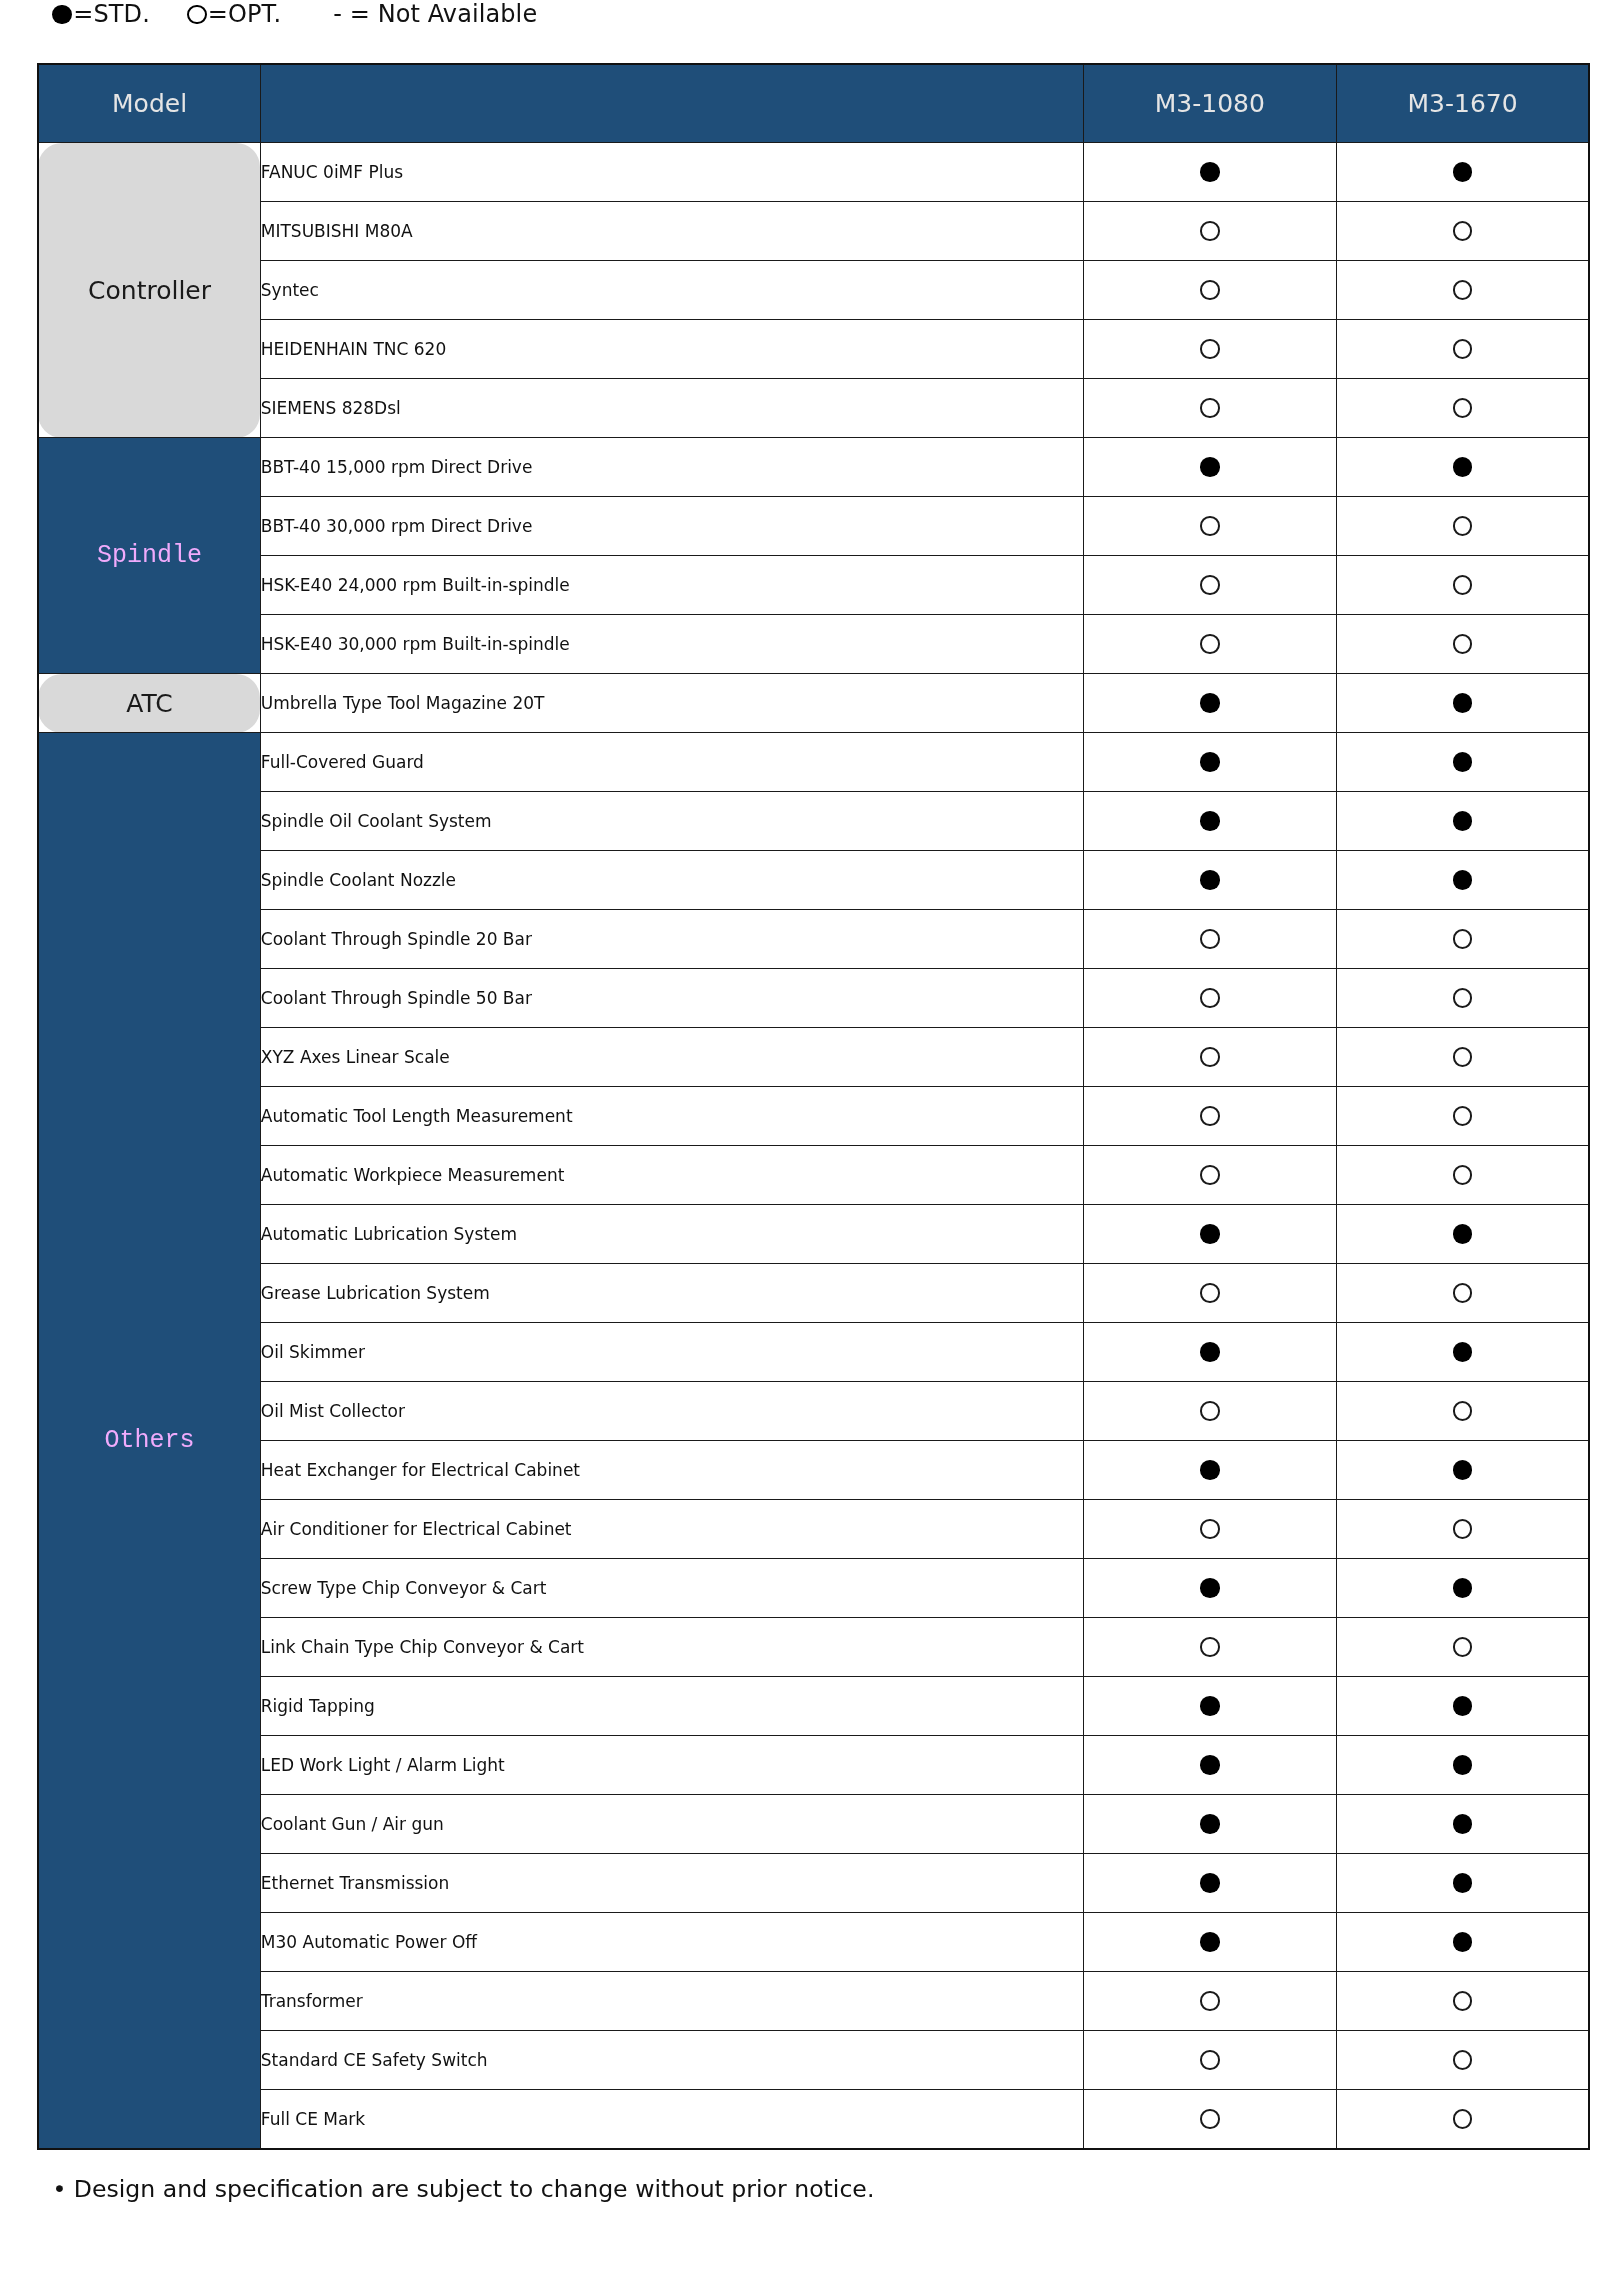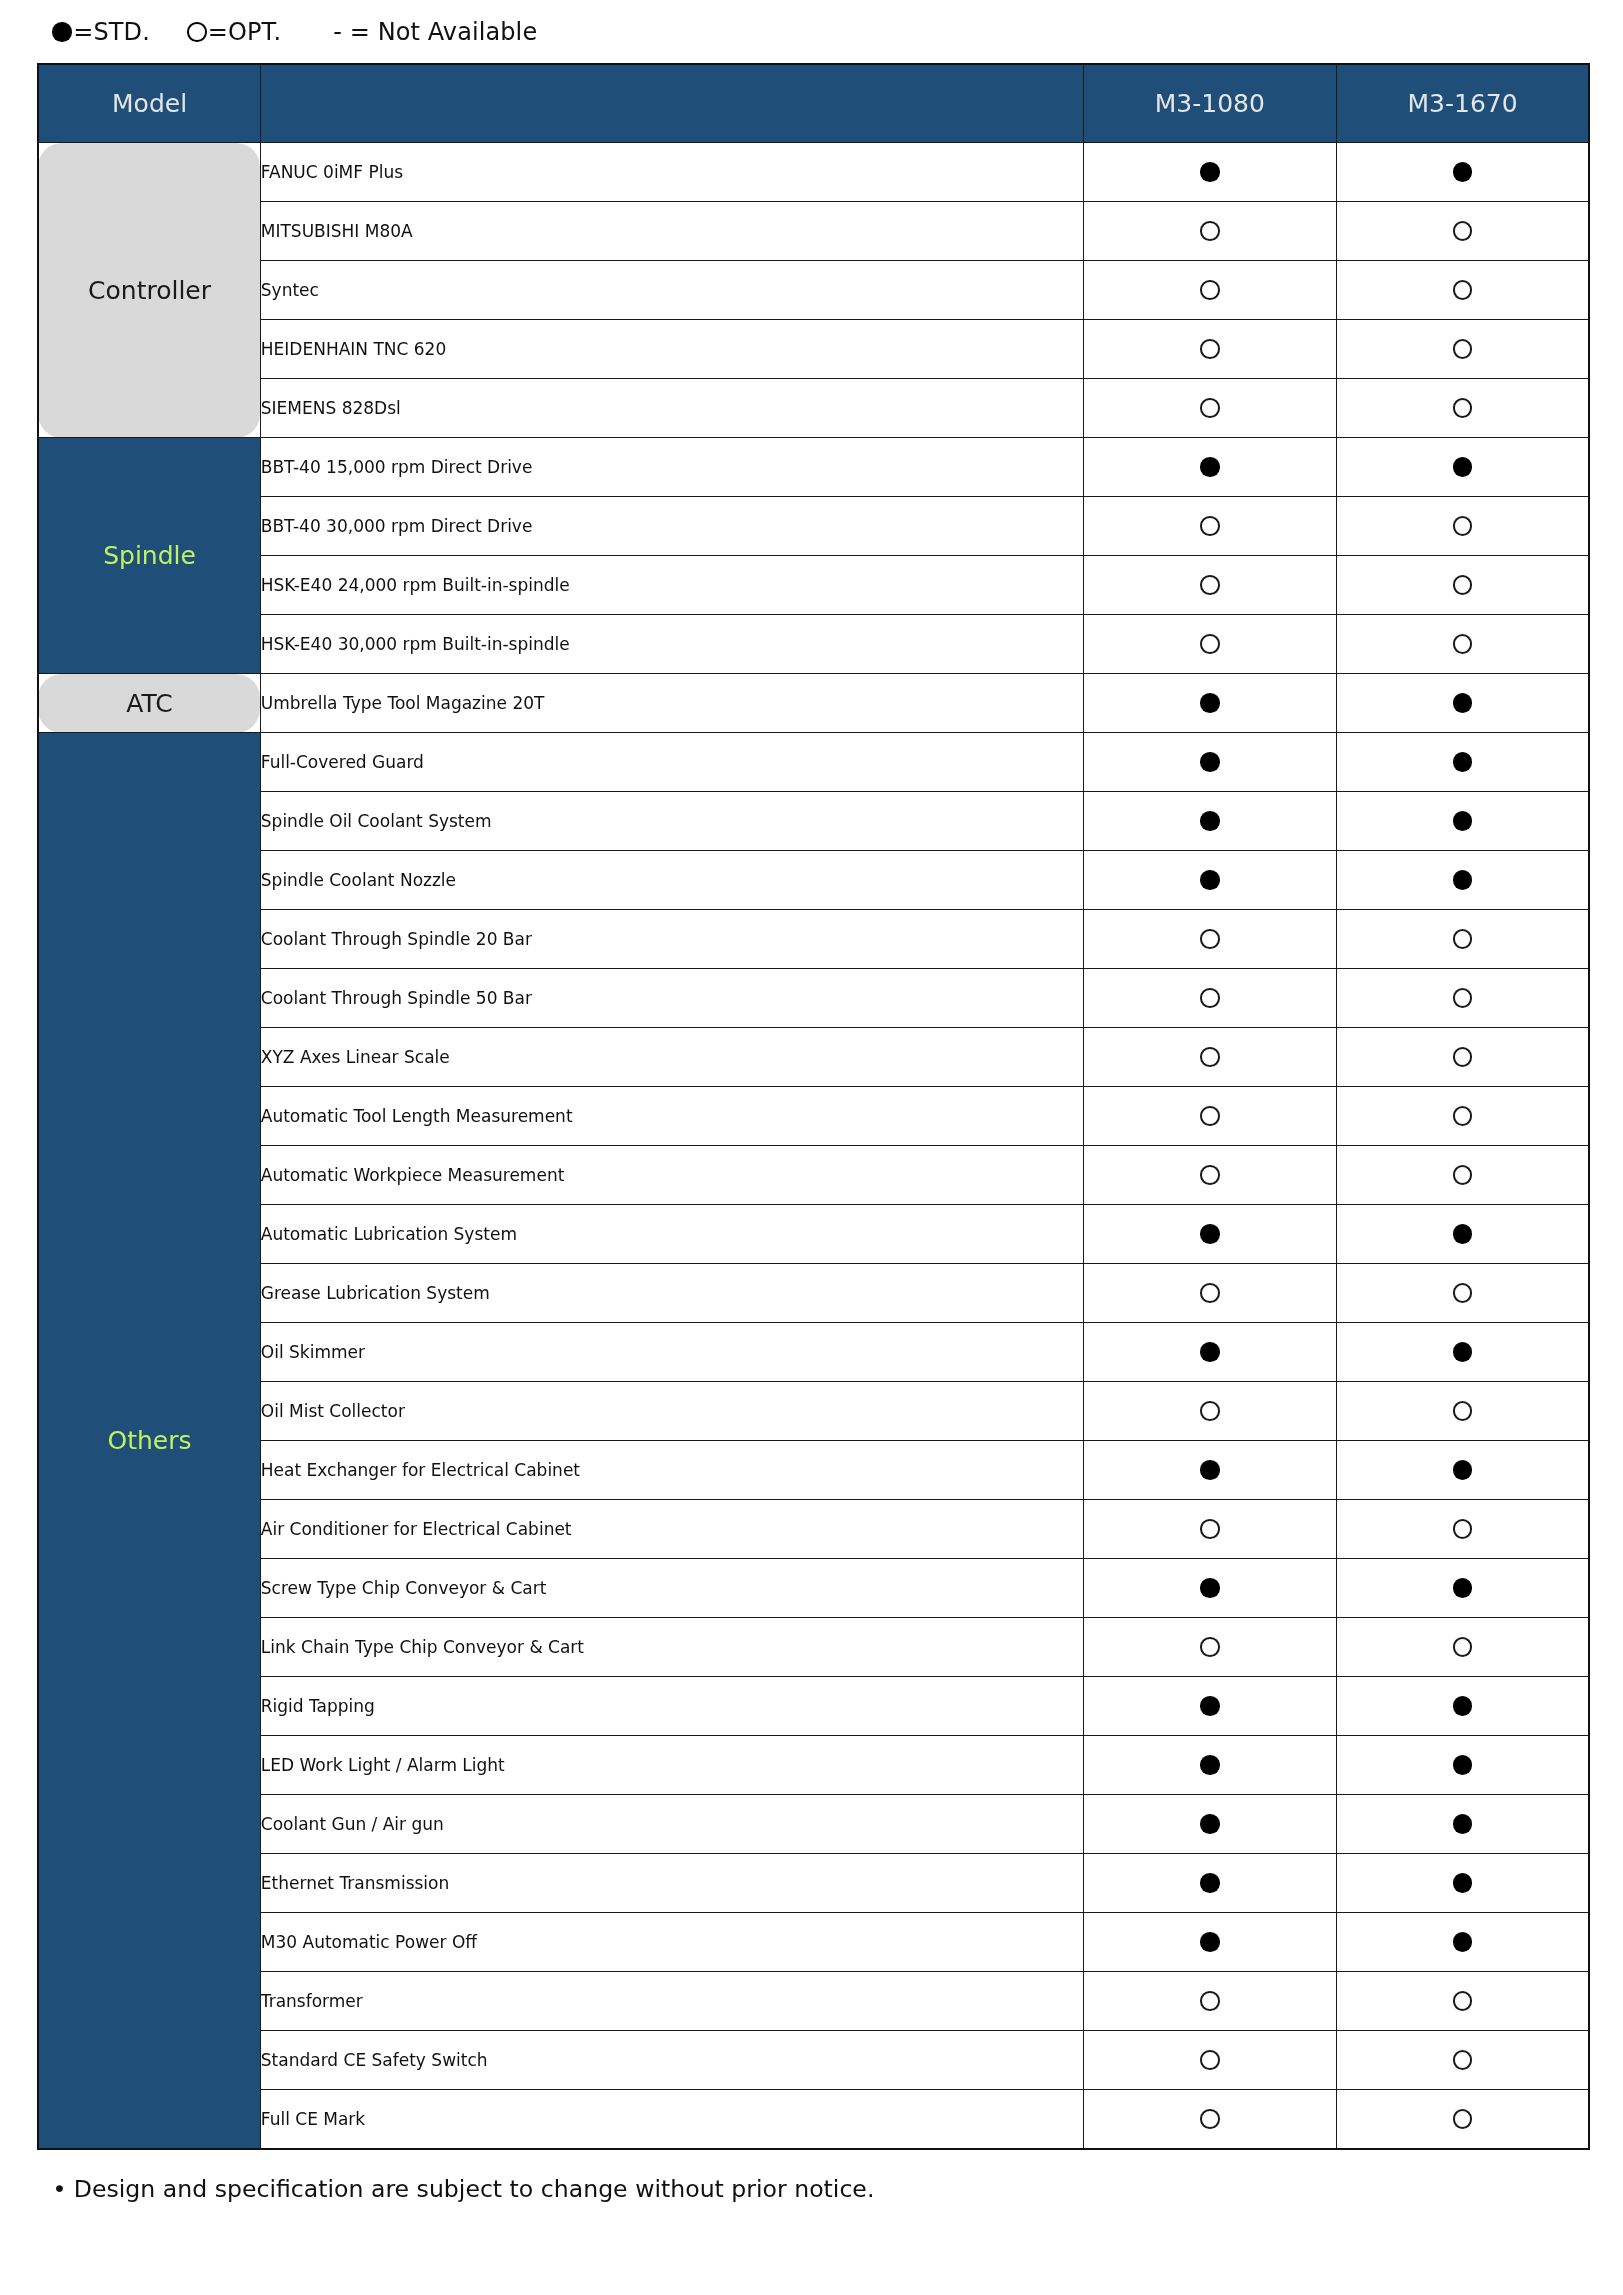--- a/index.html
+++ b/index.html
@@ -18,21 +18,21 @@
     position: relative;
     width: 1623px;
     height: 2295px;
     box-sizing: border-box;
     padding: 0 36px;
   }
 
   
   .legend {
     display: flex;
-    align-items: center;
+    align-items: flex-start;
     height: 63px;
     padding-left: 16.4px;
     font-size: 24px;
     letter-spacing: 0.1px;
   }
   .legend-item {
     display: flex;
     align-items: center;
     white-space: nowrap;
   }
@@ -86,21 +86,22 @@
     font-size: 25px;
     font-weight: normal;
   }
   td.group.grey {
     background: #D9D9D9;
     color: #1a1a1a;
     border-radius: 24px;
   }
   td.group.blue {
     background: #1F4E79;
-    color: #bef264;
+    color: #f0abfc;
+    font-family: Liberation Mono, monospace;
   }
 
   td.item {
     background: #ffffff;
     font-size: 17px;
     padding-left: 14.4px;
     height: 58px;
     white-space: nowrap;
     overflow: hidden;
   }

